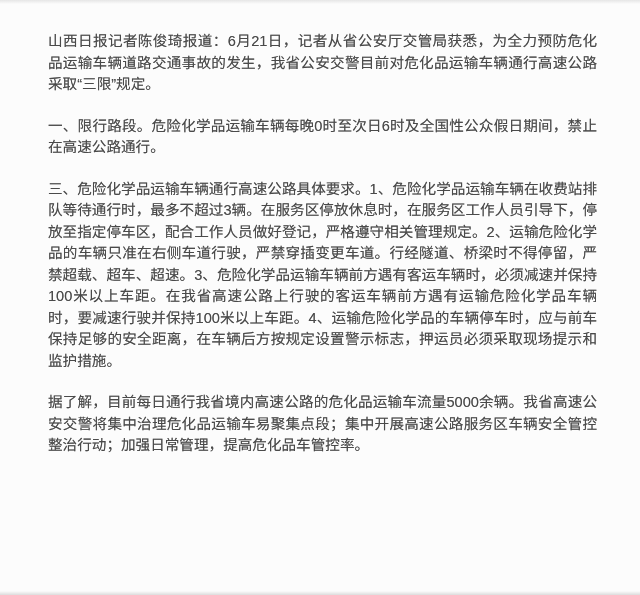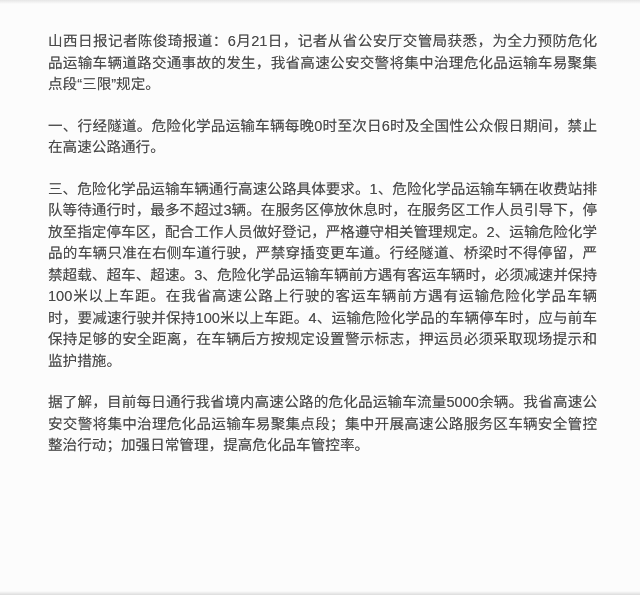--- a/index.html
+++ b/index.html
@@ -54,20 +54,20 @@
     margin-bottom: 1px;
   }
 </style>
 </head>
 <body>
 
 <div class="page">
   <div class="edge top"></div>
 
   <main class="article">
-    <p>山西日报记者陈俊琦报道：6月21日，记者从省公安厅交管局获悉，为全力预防危化品运输车辆道路交通事故的发生，我省高速公安交警将集中治理危化品运输车易聚集点段“三限”规定。</p>
-    <p>一、行经隧道。危险化学品运输车辆每晚0时至次日6时及全国性公众假日期间，禁止在高速公路通行。</p>
+    <p>山西日报记者陈俊琦报道：6月21日，记者从省公安厅交管局获悉，为全力预防危化品运输车辆道路交通事故的发生，我省公安交警目前对危化品运输车辆通行高速公路采取“三限”规定。</p>
+    <p>一、限行路段。危险化学品运输车辆每晚0时至次日6时及全国性公众假日期间，禁止在高速公路通行。</p>
     <p>三、危险化学品运输车辆通行高速公路具体要求。1、危险化学品运输车辆在收费站排队等待通行时，最多不超过3辆。在服务区停放休息时，在服务区工作人员引导下，停放至指定停车区，配合工作人员做好登记，严格遵守相关管理规定。2、运输危险化学品的车辆只准在右侧车道行驶，严禁穿插变更车道。行经隧道、桥梁时不得停留，严禁超载、超车、超速。3、危险化学品运输车辆前方遇有客运车辆时，必须减速并保持100米以上车距。在我省高速公路上行驶的客运车辆前方遇有运输危险化学品车辆时，要减速行驶并保持100米以上车距。4、运输危险化学品的车辆停车时，应与前车保持足够的安全距离，在车辆后方按规定设置警示标志，押运员必须采取现场提示和监护措施。</p>
     <p>据了解，目前每日通行我省境内高速公路的危化品运输车流量5000余辆。我省高速公安交警将集中治理危化品运输车易聚集点段；集中开展高速公路服务区车辆安全管控整治行动；加强日常管理，提高危化品车管控率。</p>
   </main>
 
   <div class="edge bottom"></div>
 </div>
 
 </body></html>

